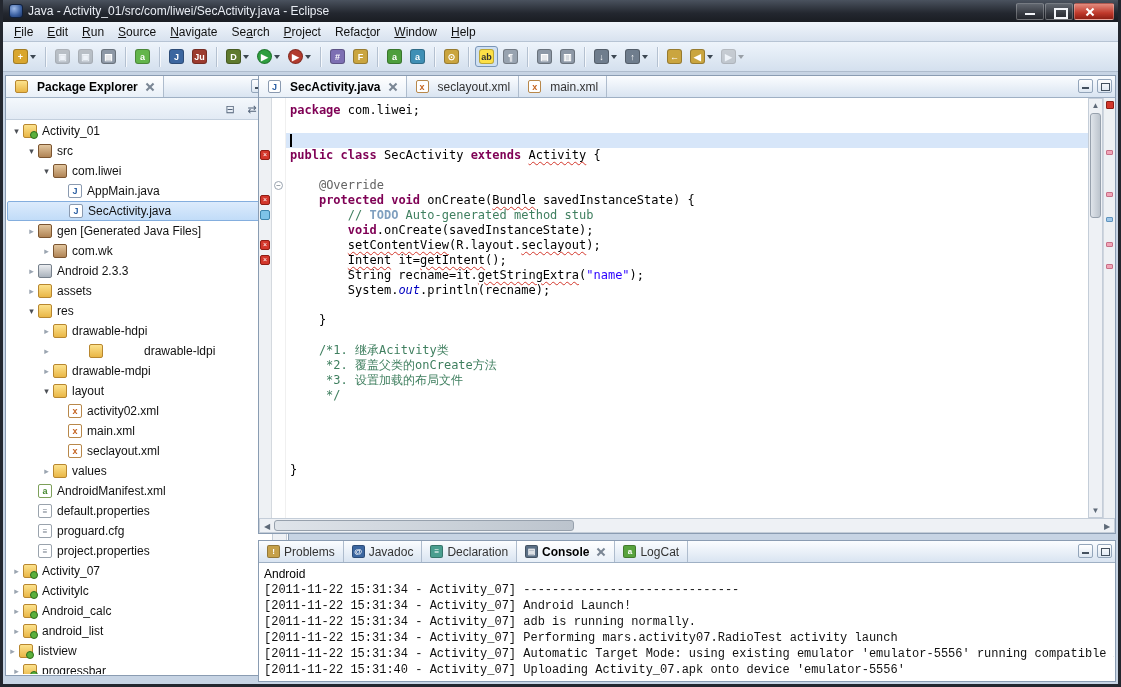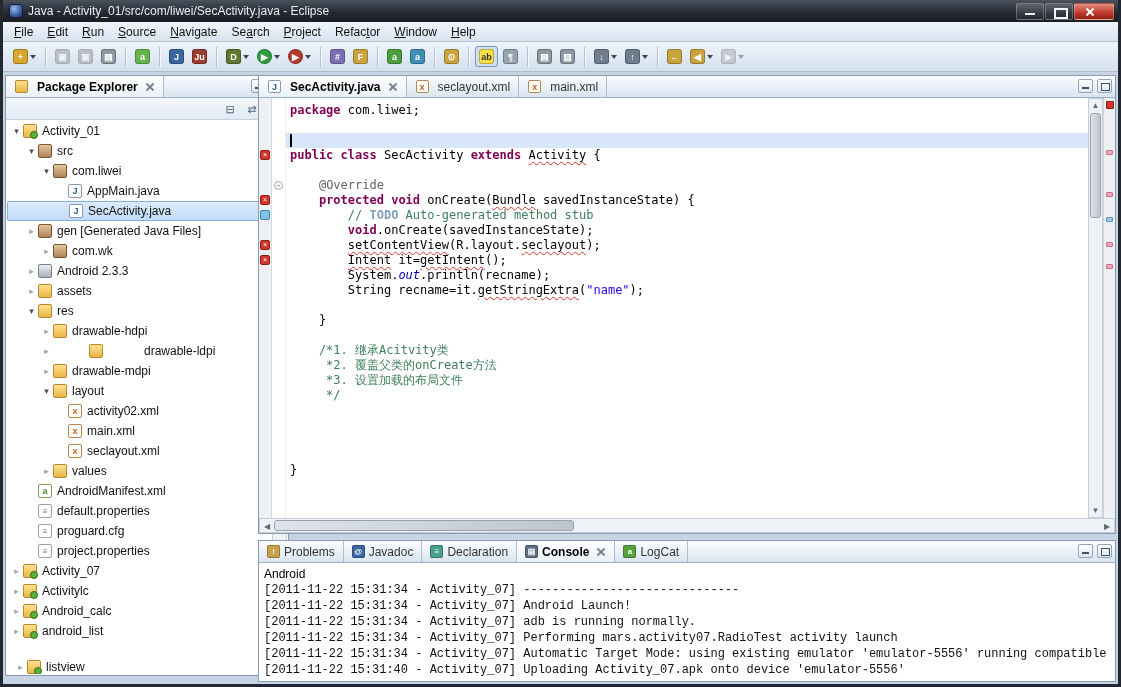--- a/index.html
+++ b/index.html
@@ -411,21 +411,21 @@
           <div class="trow" style="padding-left: 4px; align-items: center;">
             <span class="arrow closed"></span>
             <span class="ticon ti-project"></span>
             <span class="tlabel">Android_calc</span>
           </div>
           <div class="trow" style="padding-left: 4px;">
             <span class="arrow closed"></span>
             <span class="ticon ti-project"></span>
             <span class="tlabel">android_list</span>
           </div>
-          <div class="trow" style="padding-left: 8px; margin-top: 16px;">
+          <div class="trow" style="padding-left: 0;">
             <span class="arrow closed"></span>
             <span class="ticon ti-project"></span>
             <span class="tlabel">listview</span>
           </div>
           <div class="trow" style="padding-left: 4px;">
             <span class="arrow closed"></span>
             <span class="ticon ti-project"></span>
             <span class="tlabel">progressbar</span>
           </div>
         </div>
@@ -473,22 +473,22 @@
               <div class="cline"></div>
               <div class="cline hl"><span class="cursor"></span></div>
               <div class="cline"><span class="k">public</span><span class="p"> </span><span class="k">class</span><span class="p"> SecActivity </span><span class="k">extends</span><span class="p"> </span><span class="e">Activity</span><span class="p"> {</span></div>
               <div class="cline"></div>
               <div class="cline"><span class="p">    </span><span class="a">@Override</span></div>
               <div class="cline"><span class="p">    </span><span class="k">protected</span><span class="p"> </span><span class="k">void</span><span class="p"> onCreate(</span><span class="e">Bundle</span><span class="p"> savedInstanceState) {</span></div>
               <div class="cline"><span class="p">        </span><span class="c">// </span><span class="t">TODO</span><span class="c"> Auto-generated method stub</span></div>
               <div class="cline"><span class="p">        </span><span class="k">void</span><span class="p">.onCreate(savedInstanceState);</span></div>
               <div class="cline"><span class="p">        </span><span class="e">setContentView</span><span class="p">(R.layout.</span><span class="e">seclayout</span><span class="p">);</span></div>
               <div class="cline"><span class="p">        </span><span class="e">Intent</span><span class="p"> it=</span><span class="e">getIntent</span><span class="p">();</span></div>
+              <div class="cline"><span class="p">        String recname=it.</span><span class="e">getStringExtra</span><span class="p">(</span><span class="s">"name"</span><span class="p">);</span></div>
               <div class="cline"><span class="p">        System.</span><span class="f">out</span><span class="p">.println(recname);</span></div>
-              <div class="cline"><span class="p">        String recname=it.</span><span class="e">getStringExtra</span><span class="p">(</span><span class="s">"name"</span><span class="p">);</span></div>
               <div class="cline"></div>
               <div class="cline"><span class="p">    }</span></div>
               <div class="cline"></div>
               <div class="cline"><span class="c">    /*1. 继承Acitvity类</span></div>
               <div class="cline"><span class="c">     *2. 覆盖父类的onCreate方法</span></div>
               <div class="cline"><span class="c">     *3. 设置加载的布局文件</span></div>
               <div class="cline"><span class="c">     */</span></div>
               <div class="cline"></div>
               <div class="cline"></div>
               <div class="cline"></div>

